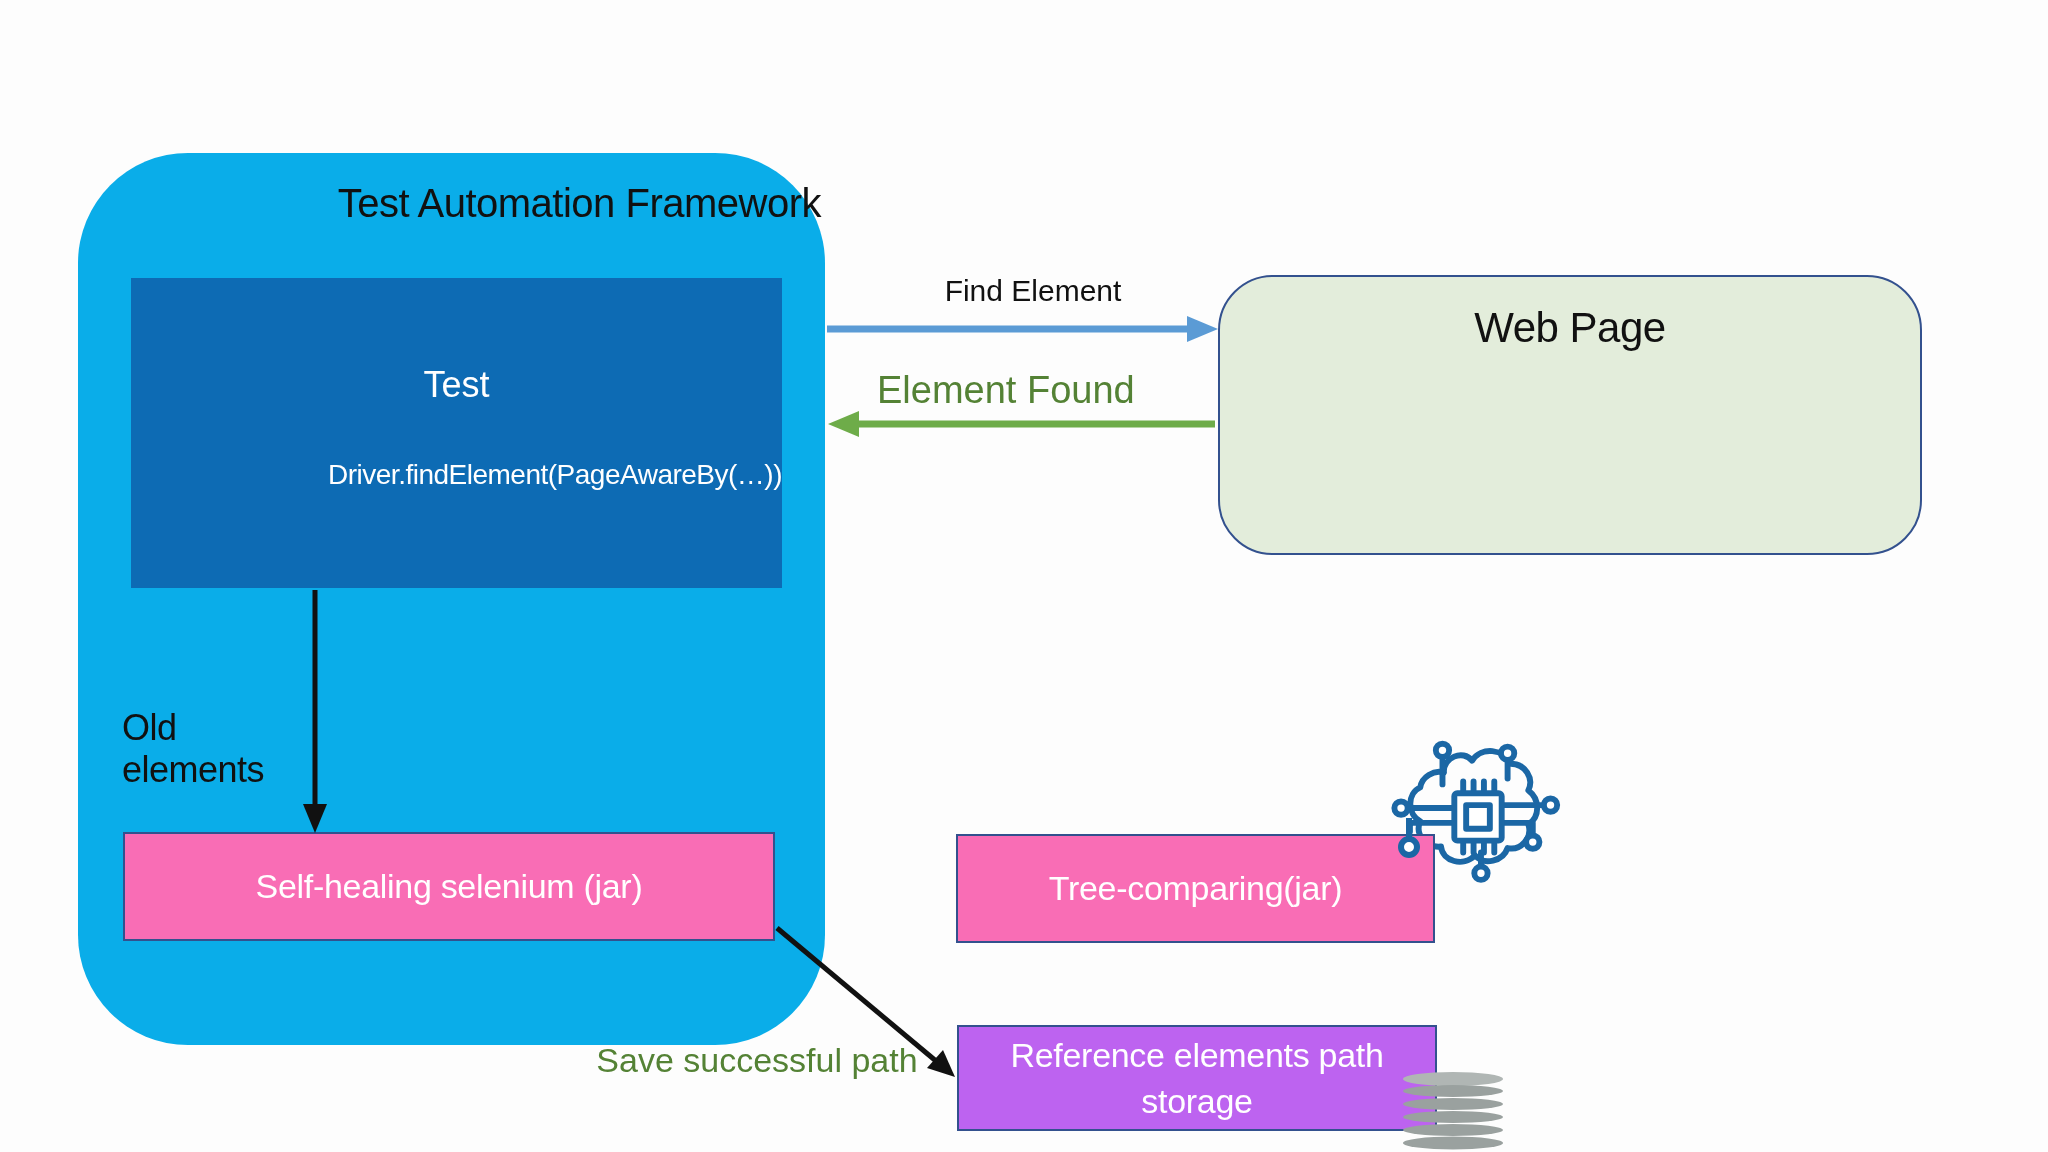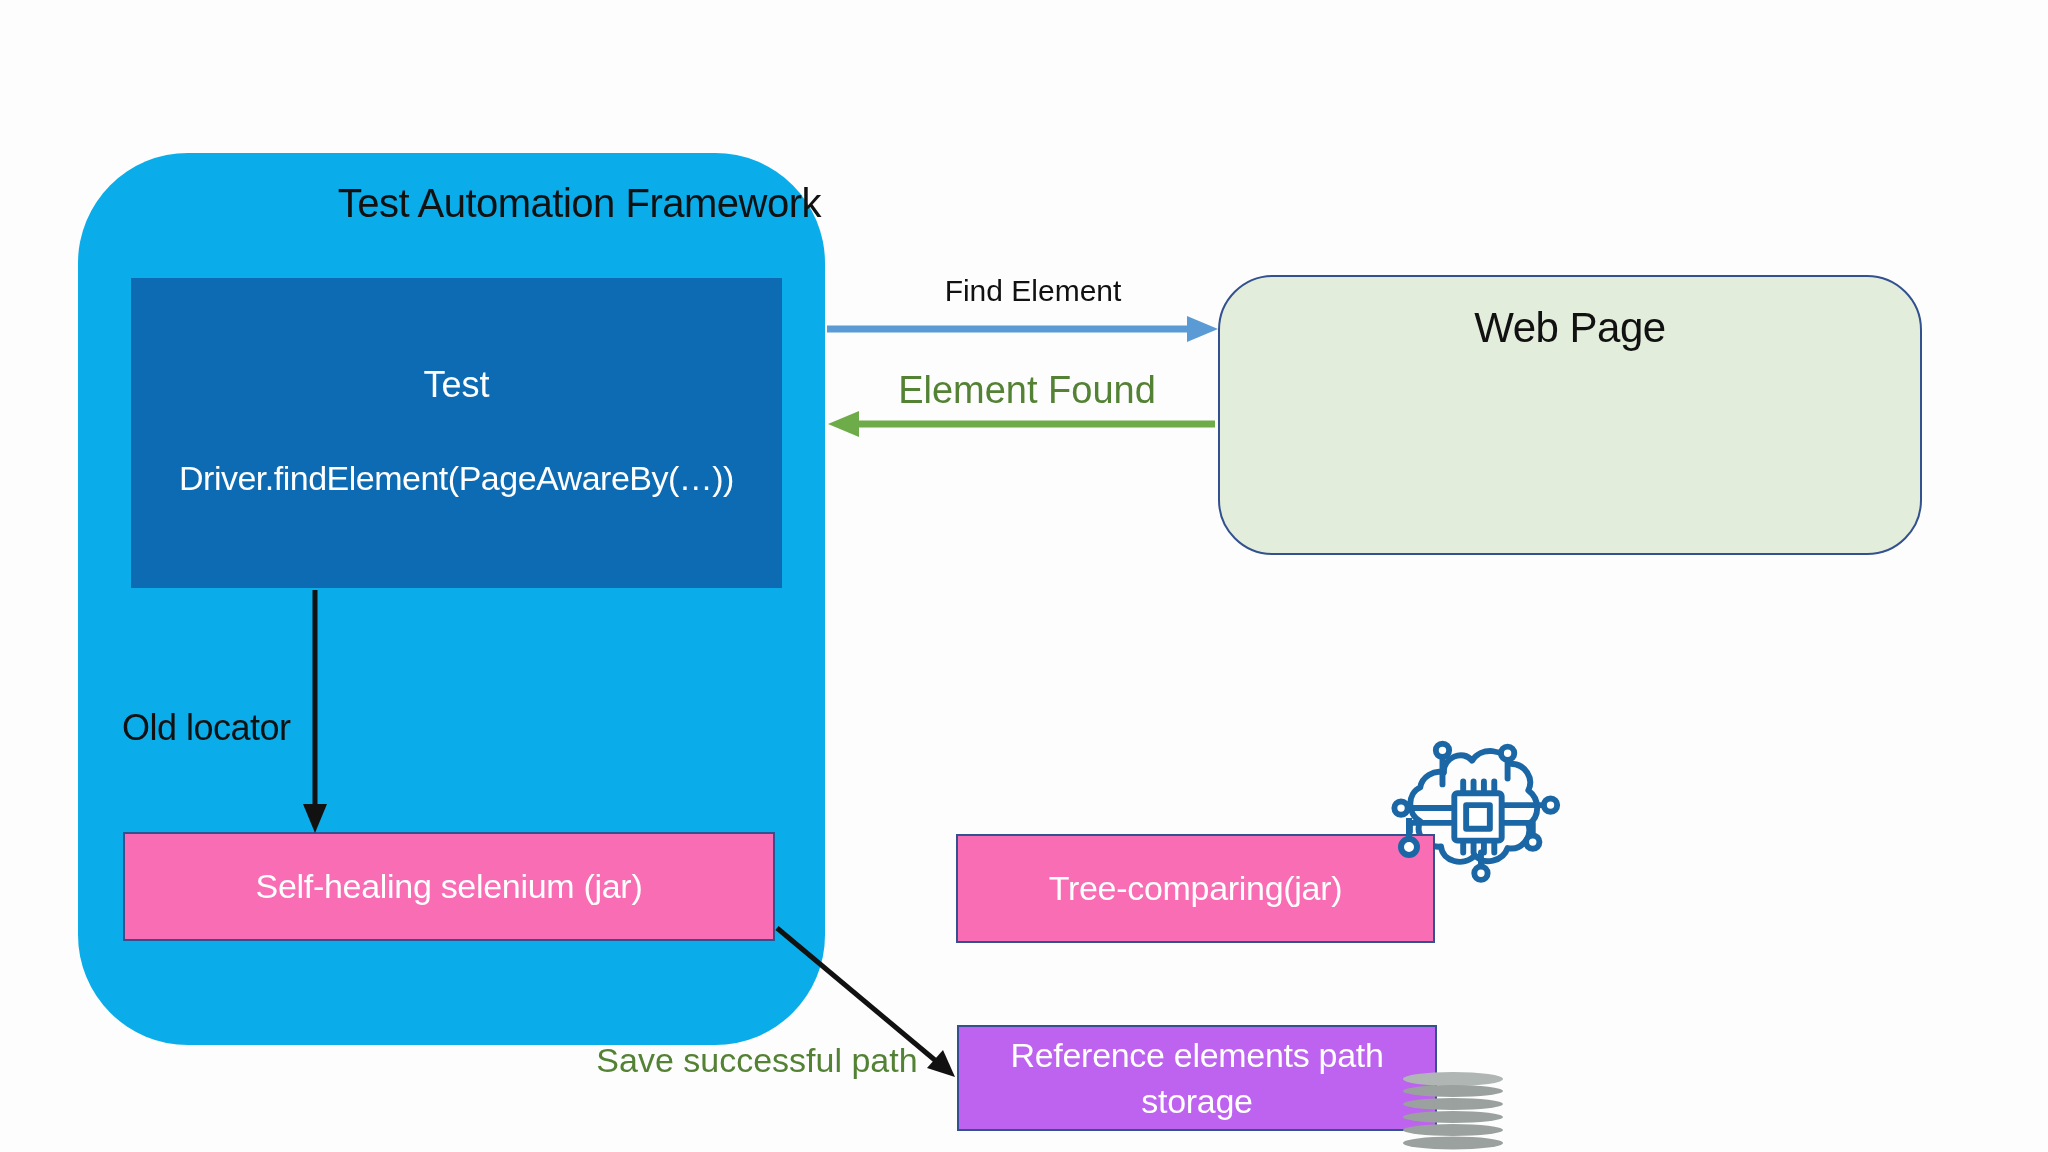--- a/index.html
+++ b/index.html
@@ -14,35 +14,35 @@
   .canvas{position:relative;width:2048px;height:1152px;overflow:hidden;background:var(--bg);}
 
   .framework-box{position:absolute;left:78px;top:153px;width:747px;height:892px;
     background:var(--cyan);border-radius:110px;z-index:1;}
   .framework-title{position:absolute;left:74px;top:181px;width:747px;text-align:right;
     font-size:40px;letter-spacing:-0.5px;color:var(--ink);z-index:2;}
 
   .test-box{position:absolute;left:131px;top:278px;width:651px;height:310px;
     background:var(--dark-blue);z-index:2;color:#fff;}
   .test-line1{position:absolute;top:86px;width:100%;text-align:center;font-size:36px;}
-  .test-line2{position:absolute;top:181px;width:100%;text-align:center;font-size:34px;letter-spacing:-0.5px;}
+  .test-line2{position:absolute;top:181px;width:100%;text-align:right;font-size:28px;letter-spacing:-0.5px;}
 
   .old-locator{position:absolute;left:122px;top:707px;width:180px;font-size:36px;
     letter-spacing:-0.5px;color:var(--ink);z-index:2;}
 
   .bar{position:absolute;display:flex;align-items:center;justify-content:center;
     color:#fff;font-size:34px;letter-spacing:-0.3px;border:2px solid var(--navy);z-index:2;}
   .selfheal-box{left:123px;top:832px;width:652px;height:109px;background:var(--pink);}
   .tree-box{left:956px;top:834px;width:479px;height:109px;background:var(--pink);}
   .storage-box{left:957px;top:1025px;width:480px;height:106px;background:var(--purple);
     flex-direction:column;line-height:46px;}
 
   .find-element{position:absolute;left:883px;top:274px;width:300px;text-align:center;
     font-size:30px;color:var(--ink);z-index:2;}
-  .element-found{position:absolute;left:877px;top:369px;width:300px;text-align:center;
+  .element-found{position:absolute;left:877px;top:369px;width:300px;
     font-size:38px;color:var(--text-green);z-index:2;}
   .save-path{position:absolute;left:567px;top:1041px;width:380px;text-align:center;
     font-size:34px;color:var(--text-green);z-index:2;}
 
   .webpage-box{position:absolute;left:1218px;top:275px;width:704px;height:280px;
     background:var(--sage);border:2px solid var(--navy);border-radius:55px;z-index:1;}
   .webpage-title{position:absolute;top:27px;width:100%;text-align:center;font-size:42px;
     letter-spacing:-0.5px;color:var(--ink);}
   .target-box{position:absolute;left:225px;top:149px;width:234px;height:111px;
     background:var(--green-box);border:3px solid #2f5496;border-radius:24px;
@@ -60,21 +60,21 @@
 <div class="canvas">
 
   <div class="framework-box"></div>
   <div class="framework-title">Test Automation Framework</div>
 
   <div class="test-box">
     <div class="test-line1">Test</div>
     <div class="test-line2">Driver.findElement(PageAwareBy(…))</div>
   </div>
 
-  <div class="old-locator">Old locator</div>
+  <div class="old-locator">Old elements</div>
 
   <div class="bar selfheal-box">Self-healing selenium (jar)</div>
 
   <div class="find-element">Find Element</div>
   <div class="element-found">Element Found</div>
 
   <div class="webpage-box">
     <div class="webpage-title">Web Page</div>
   </div>
 

